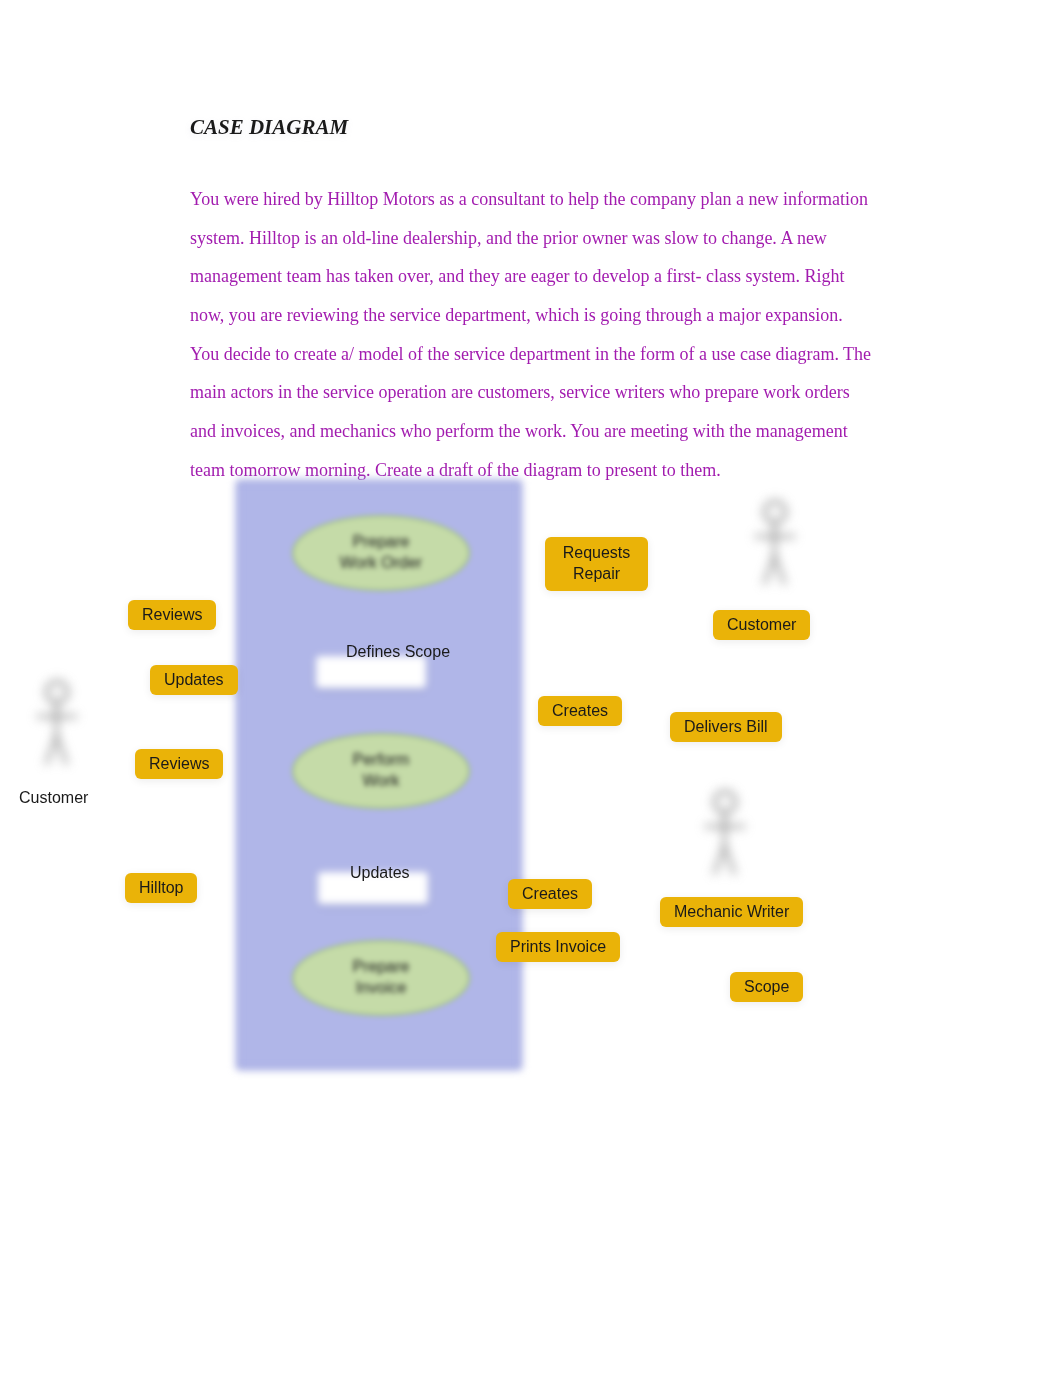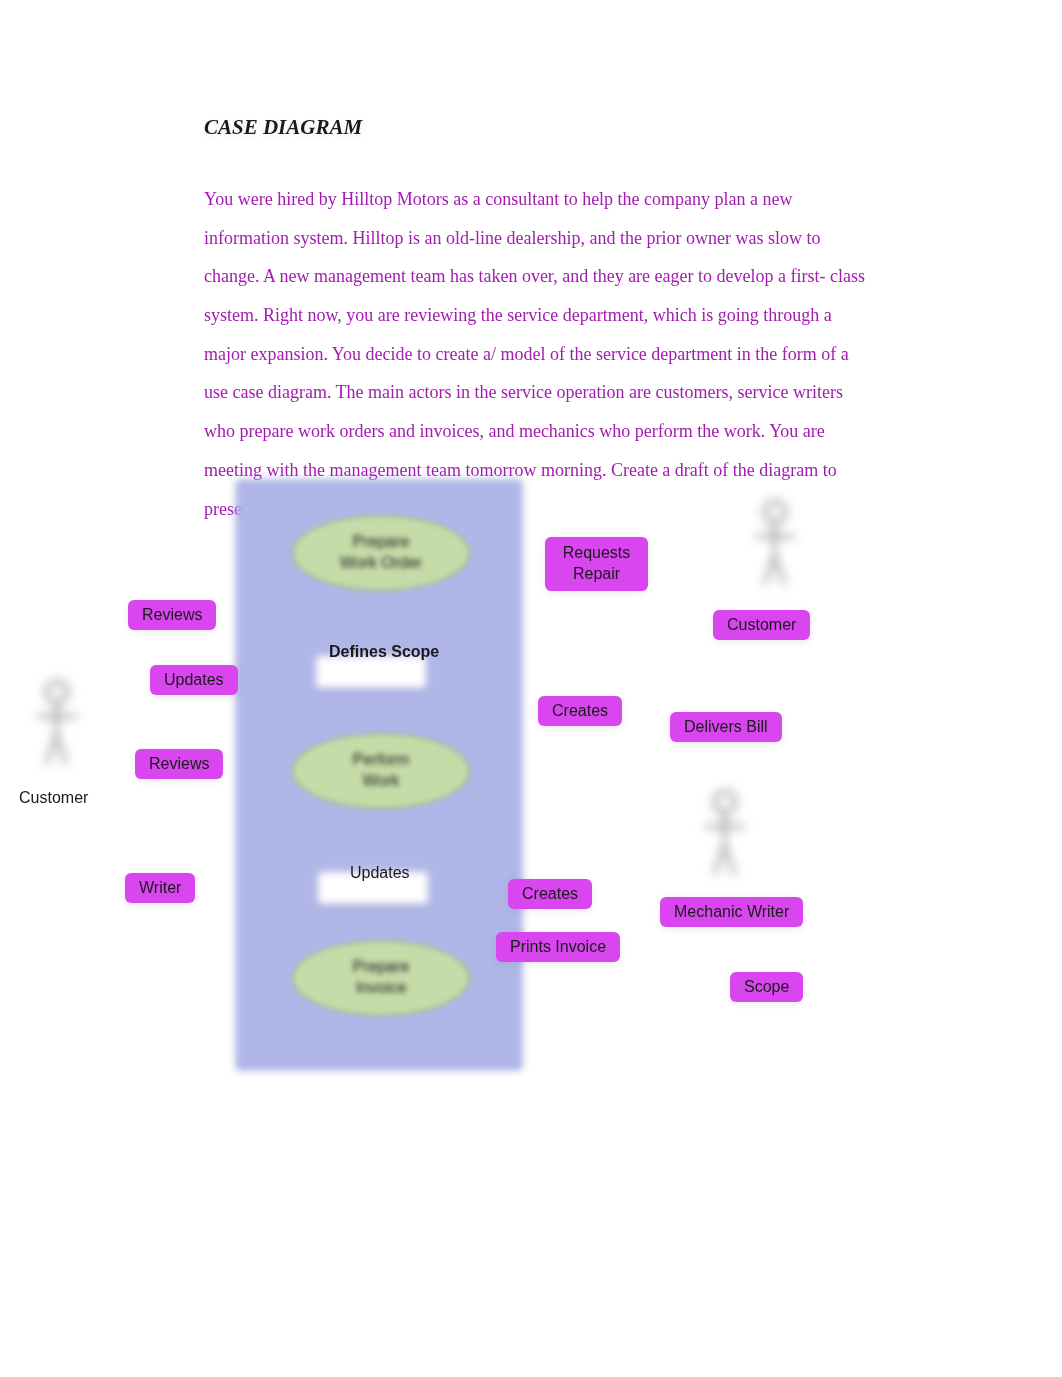--- a/index.html
+++ b/index.html
@@ -10,21 +10,20 @@
     body {
       width: 1062px;
       height: 1377px;
       background: #ffffff;
       font-family: Georgia, 'Times New Roman', serif;
       position: relative;
       overflow: hidden;
     }
     .content {
       padding: 115px 190px 0 190px;
-      margin-left: 14px;
     }
     .title {
       font-weight: bold;
       font-style: italic;
       font-size: 21px;
       color: #1a1a1a;
       margin-bottom: 40px;
       text-shadow: 0 2px 6px rgba(150,150,180,0.15);
     }
     .description {
@@ -61,21 +60,21 @@
       align-items: center;
       justify-content: center;
       text-align: center;
       font-family: Arial, sans-serif;
       font-size: 16px;
       color: #1a1a1a;
       filter: blur(1.5px);
     }
     .label {
       position: absolute;
-      background: #d946ef;
+      background: #eab308;
       border-radius: 6px;
       padding: 6px 14px;
       font-family: Arial, sans-serif;
       font-size: 16px;
       color: #1a1a1a;
       text-align: center;
       box-shadow: 0 2px 8px rgba(0,0,0,0.08);
     }
     .actor-figure {
       position: absolute;
@@ -200,23 +199,23 @@
   </div>
 
 </div>
 
 <div style="position:absolute; left:0; top:480px; width:1062px; height:620px;">
 
   <div class="label" style="left:128px; top:120px;">Reviews</div>
   <div class="label" style="left:150px; top:185px;">Updates</div>
   <div class="label" style="left:135px; top:269px;">Reviews</div>
   <div class="label" style="left:5px; top:303px; background:transparent; box-shadow:none;">Customer</div>
-  <div class="label" style="left:125px; top:393px;">Writer</div>
-
-  <div class="label" style="left:315px; top:157px; background:transparent; box-shadow:none;font-weight:bold;">Defines Scope</div>
+  <div class="label" style="left:125px; top:393px;">Hilltop</div>
+
+  <div class="label" style="left:332px; top:157px; background:transparent; box-shadow:none;">Defines Scope</div>
   <div class="label" style="left:336px; top:378px; background:transparent; box-shadow:none;">Updates</div>
 
   <div class="label" style="left:545px; top:57px; line-height:1.3; text-align:center;">
     <span style="display:inline-block; width:75px;">Requests<br>Repair</span>
   </div>
   <div class="label" style="left:713px; top:130px;text-align:center;">Customer</div>
   <div class="label" style="left:538px; top:216px;">Creates</div>
   <div class="label" style="left:670px; top:232px;">Delivers Bill</div>
   <div class="label" style="left:508px; top:399px;">Creates</div>
   <div class="label" style="left:660px; top:417px;">Mechanic Writer</div>

